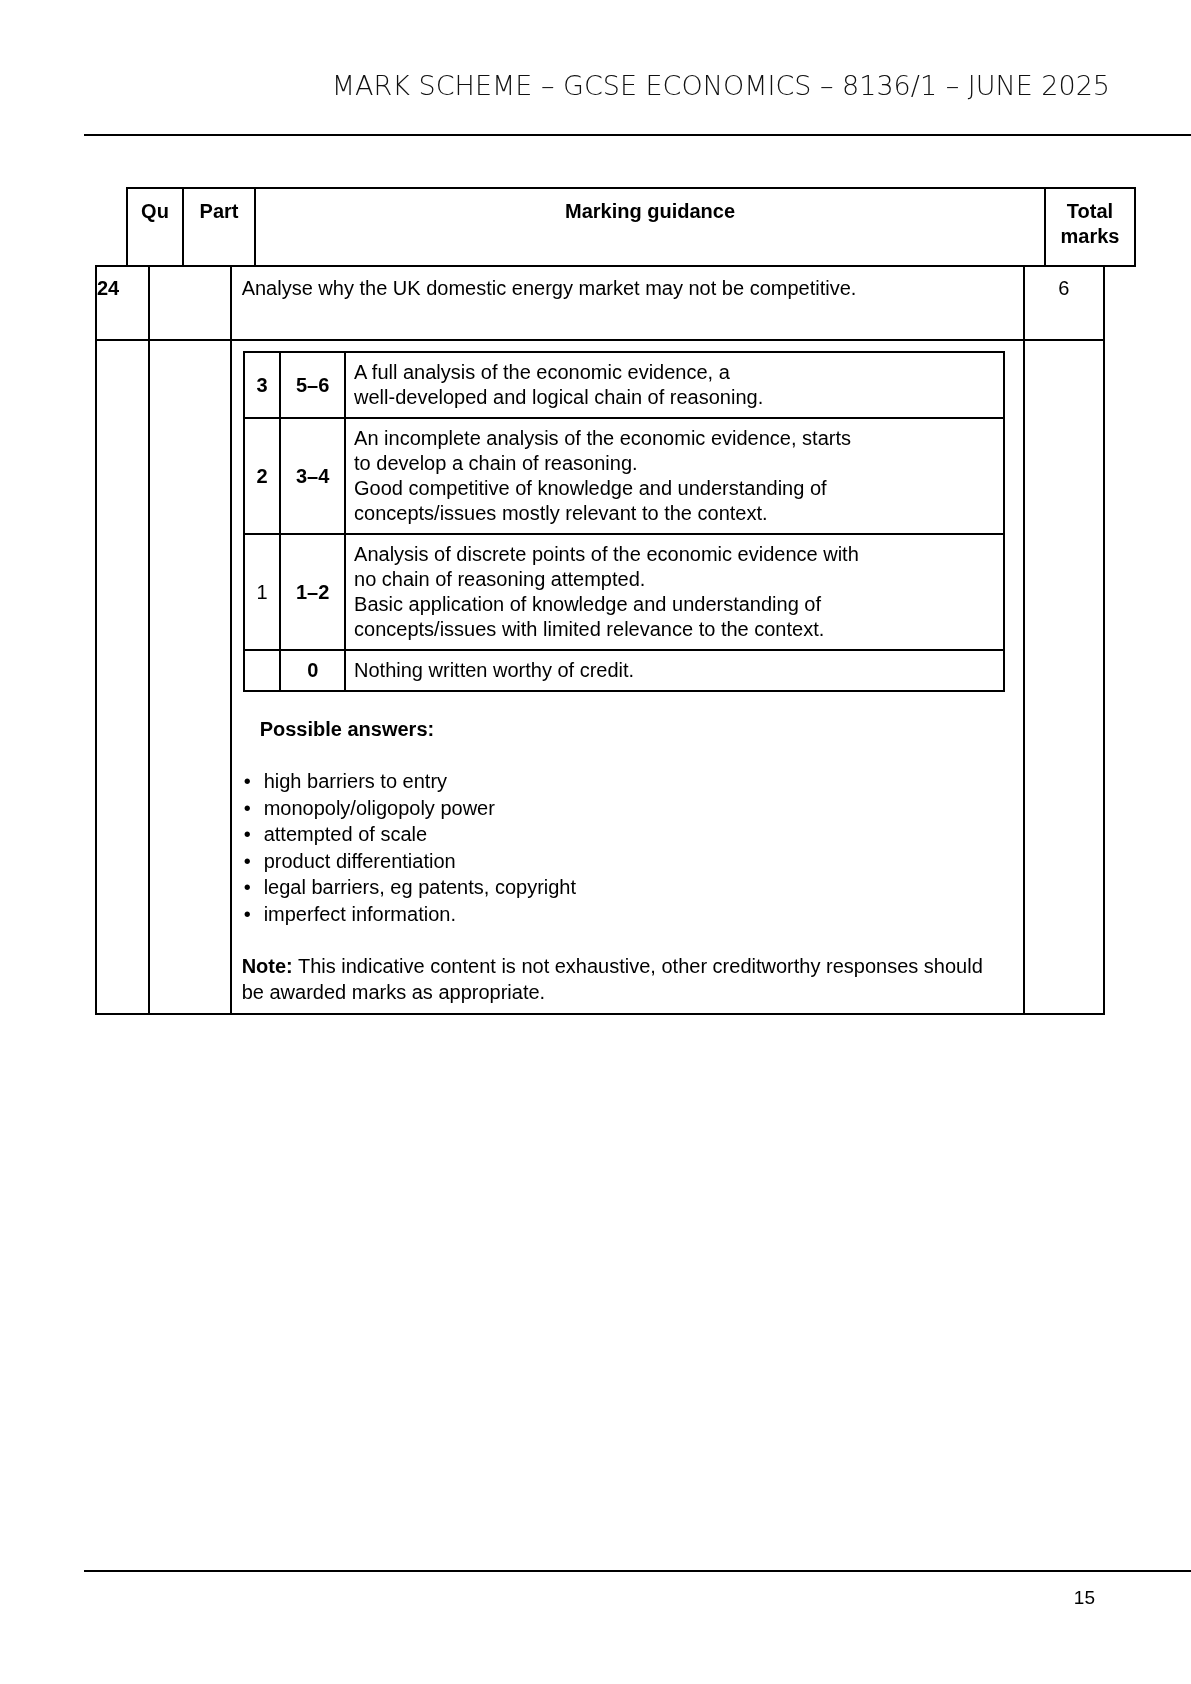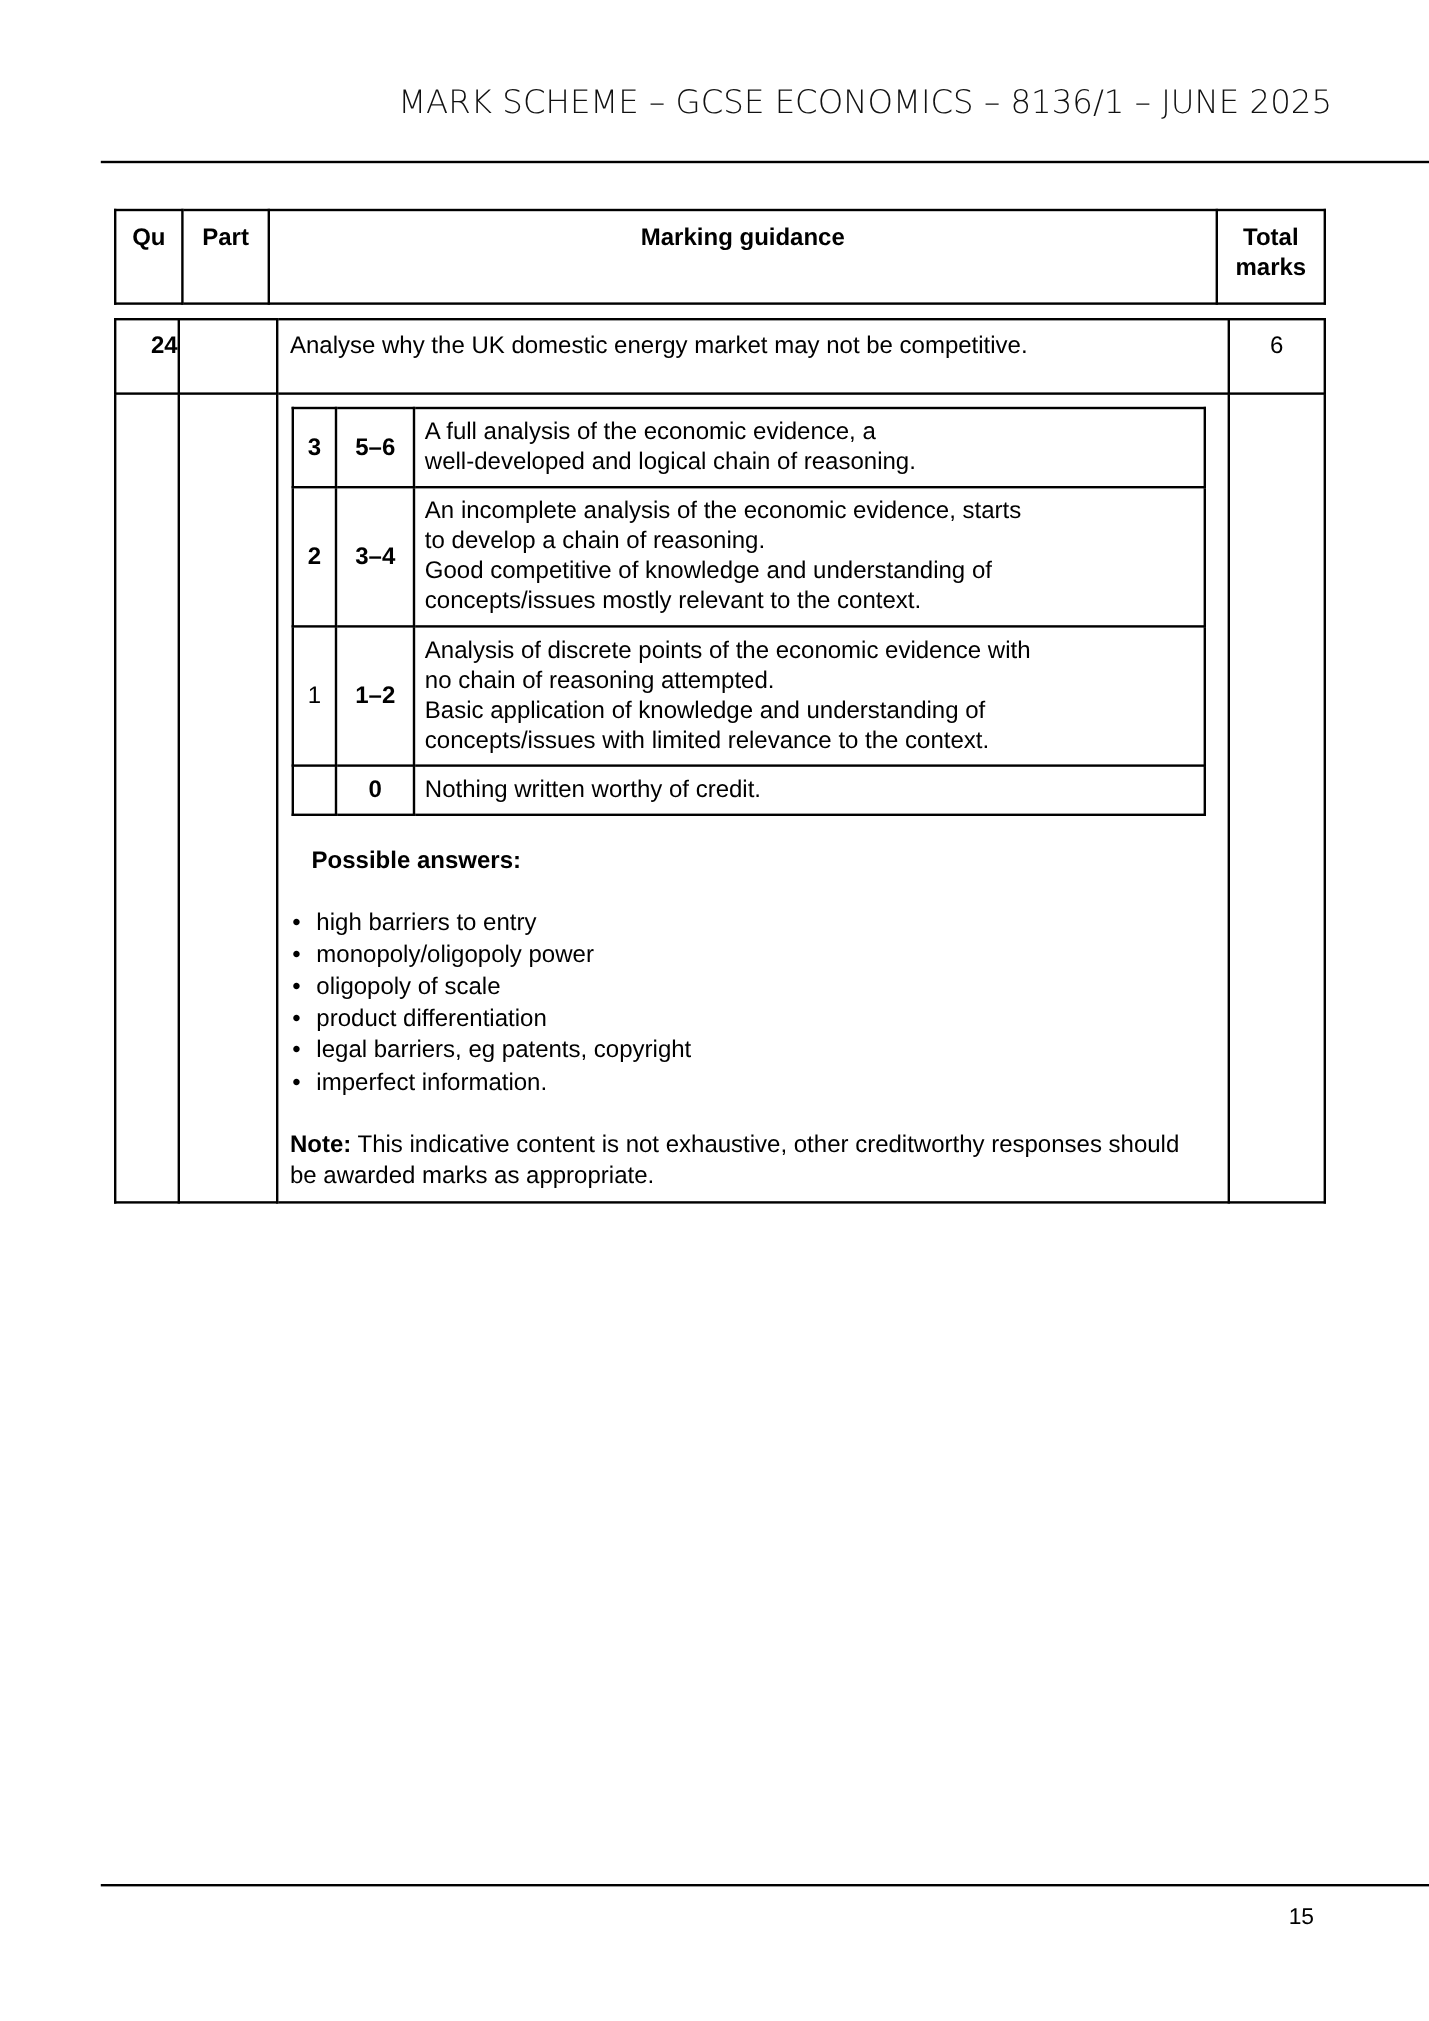--- a/index.html
+++ b/index.html
@@ -13,28 +13,28 @@
       letter-spacing: 0px; color: #111; white-space: nowrap;
     }
     .rule { position: absolute; left: 84px; right: 0; height: 2px; background: #000; }
     .rule.top { top: 134px; }
     .rule.bottom { top: 1570px; }
     .page-number { position: absolute; right: 96px; top: 1587px; font-size: 19px; }
 
     table { border-collapse: collapse; }
     .main-table { position: absolute; left: 95px; width: 1010px; }
     .main-table td, .main-table th { border: 2px solid #000; vertical-align: top; font-size: 20px; }
-    .head-table { top: 174px; }
+    .head-table { top: 187px; margin-left: 31px; }
     .head-table th { height: 66px; padding: 10px 0 0; font-weight: bold; text-align: center; line-height: 25px; }
     .q-table { top: 265px; }
     .col-qu { width: 54px; }
     .col-part { width: 70px; }
     .col-total { width: 88px; }
     .q-row td { height: 46px; padding: 10px 10px 0; }
-    .q-row td.num { font-weight: bold; text-align: right; padding: 10px 0 4px; }
+    .q-row td.num { font-weight: bold; text-align: left; padding: 10px 0 16px; }
     .q-row td.mark { text-align: center; padding: 10px 0 0; }
     .guidance { padding: 10px 18px 8px 10px !important; line-height: 26px; }
     .ao { margin: 0 0 17px; }
 
     .level-table { width: 762px; margin: 0 0 24px 1px; }
     .level-table th, .level-table td { border: 2px solid #000; font-size: 20px; line-height: 25px; }
     .level-table th { height: 42px; font-weight: bold; padding: 0 8px; }
     .level-table th.l { width: 76px; text-align: center; }
     .level-table th.m { width: 76px; text-align: center; }
     .level-table th.d { text-align: left; }
@@ -118,21 +118,21 @@
             <span>Nothing written worthy of credit.</span>
           </td>
         </tr>
       </tbody>
           </table>
 
       <div class="possible-heading">Possible answers:</div>
       <ul class="answers">
         <li><span class="bullet">•</span><span>high barriers to entry</span></li>
         <li><span class="bullet">•</span><span>monopoly/oligopoly power</span></li>
-        <li><span class="bullet">•</span><span>oligopoly of scale</span></li>
+        <li><span class="bullet">•</span><span>attempted of scale</span></li>
         <li><span class="bullet">•</span><span>product differentiation</span></li>
         <li><span class="bullet">•</span><span>legal barriers, eg patents, copyright</span></li>
         <li><span class="bullet">•</span><span>imperfect information.</span></li>
       </ul>
 
       <div class="note"><b>Note:</b><span> This indicative content is not exhaustive, other creditworthy responses should be awarded marks as appropriate.</span></div>
     </td>
     <td class="col-total"></td>
   </tr>
 </tbody>

